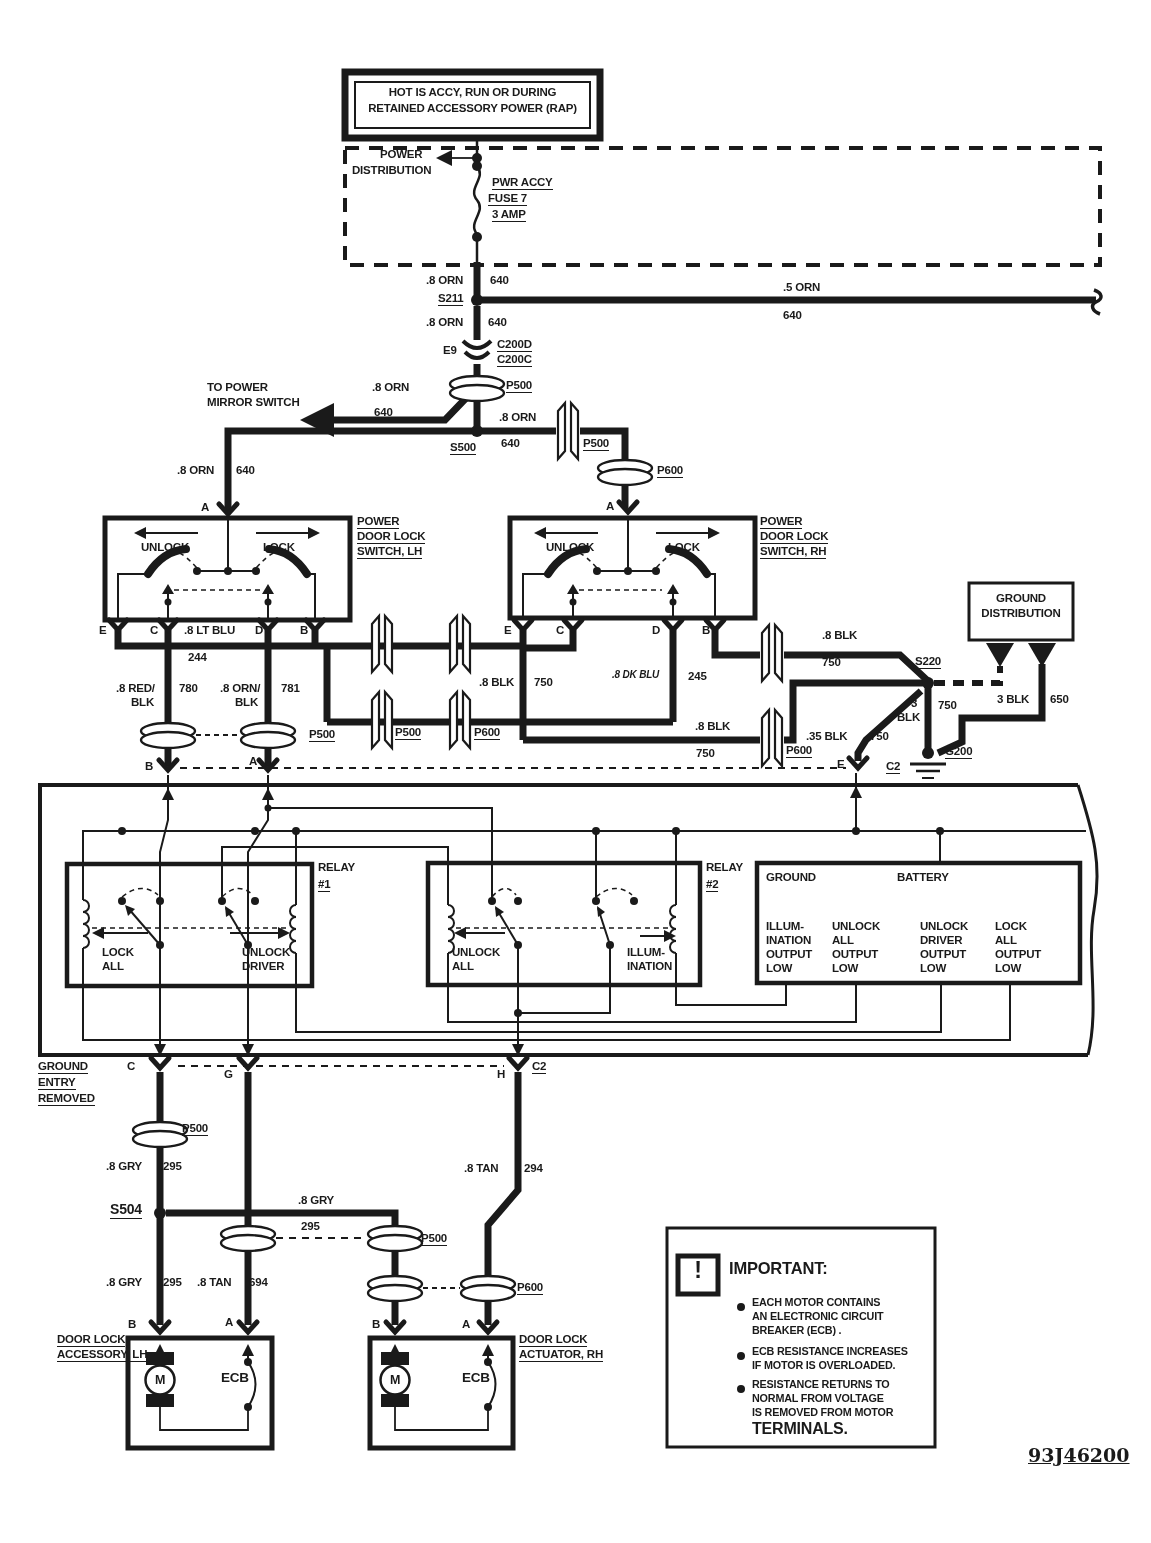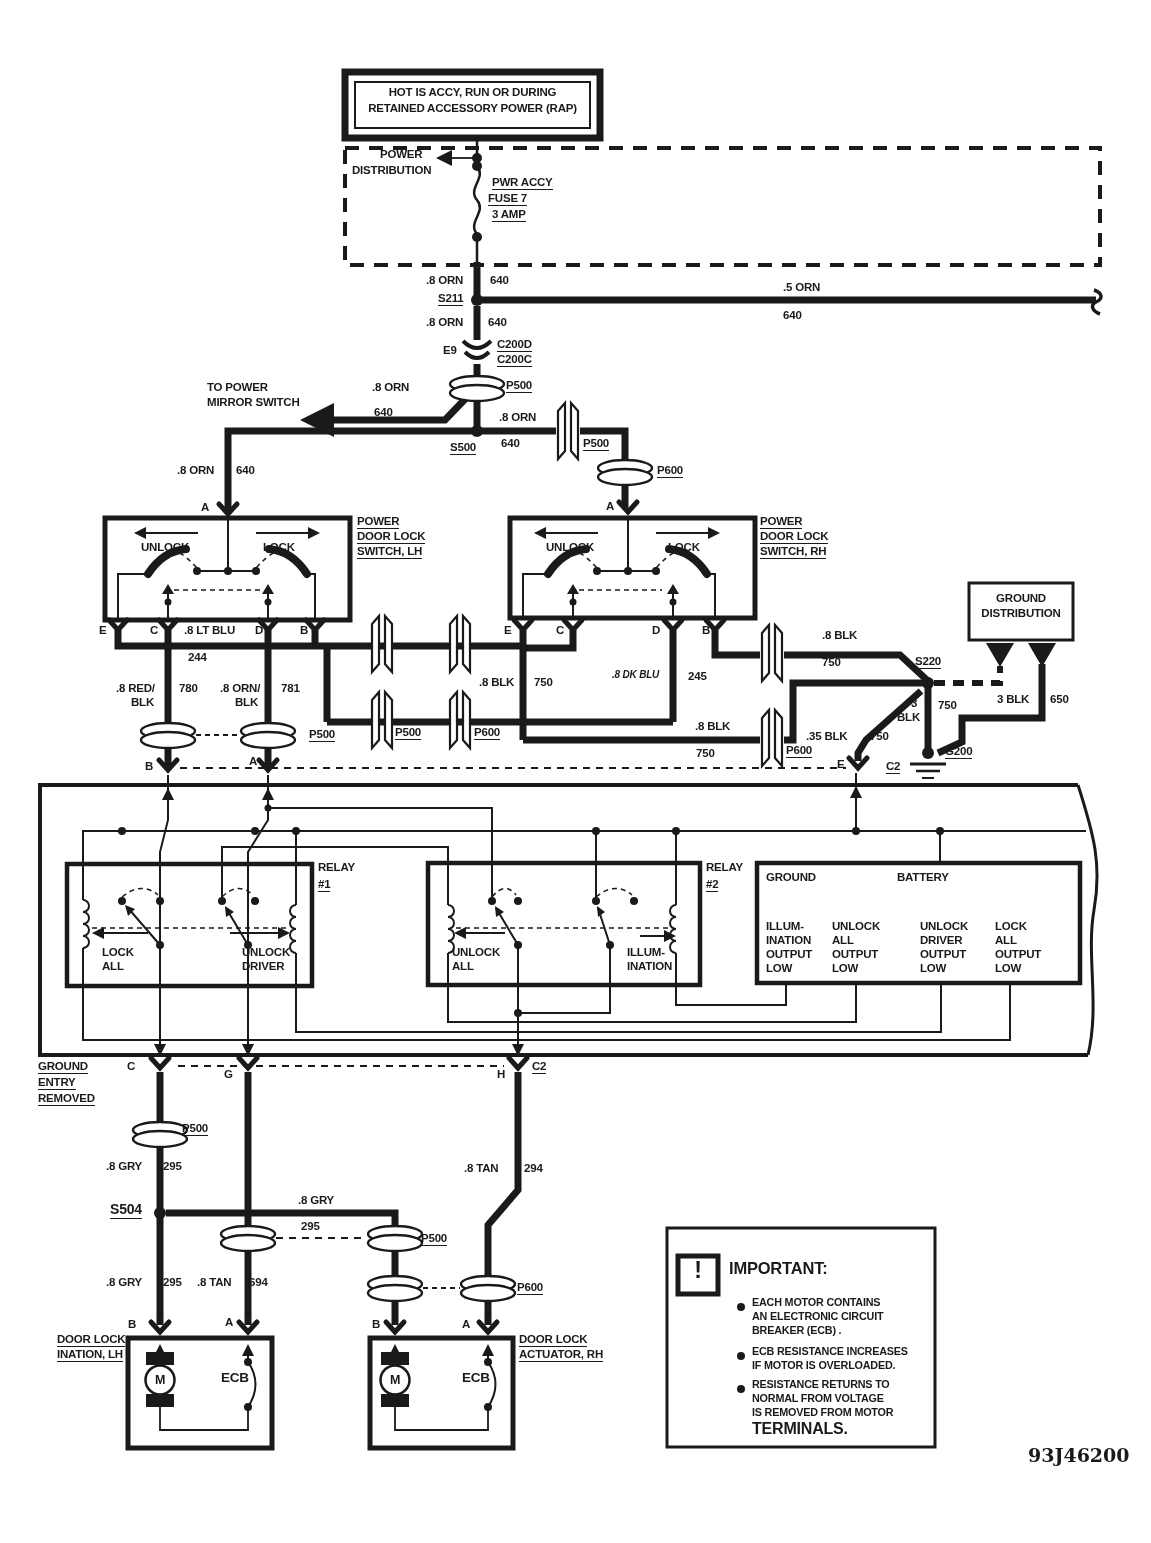--- a/index.html
+++ b/index.html
@@ -542,35 +542,35 @@
       <div class="lbl" style="left: 106px; top: 1276px; font-size: 11.5px;">.8 GRY</div>
       <div class="lbl" style="left: 163px; top: 1276px; font-size: 11.5px;">295</div>
       <div class="lbl" style="left: 197px; top: 1276px; font-size: 11.5px;">.8 TAN</div>
       <div class="lbl" style="left: 249px; top: 1276px; font-size: 11.5px;">694</div>
       <div class="lbl" style="left: 464px; top: 1162px; font-size: 11.5px;">.8 TAN</div>
       <div class="lbl" style="left: 524px; top: 1162px; font-size: 11.5px;">294</div>
       <div class="lbl u" style="left: 517px; top: 1281px; font-size: 11.5px;">P600</div>
       <div class="lbl" style="left: 128px; top: 1318px; font-size: 11.5px;">B</div>
       <div class="lbl" style="left: 225px; top: 1316px; font-size: 11.5px;">A</div>
       <div class="lbl u" style="left: 57px; top: 1333px; font-size: 11.5px;">DOOR LOCK</div>
-      <div class="lbl u" style="left: 57px; top: 1348px; font-size: 11.5px;">INATION, LH</div>
+      <div class="lbl u" style="left: 57px; top: 1348px; font-size: 11.5px;">ACCESSORY, LH</div>
       <div class="lbl" style="left: 152px; top: 1374px; font-size: 12.5px; width: 16px; text-align: center;">M</div>
       <div class="lbl" style="left: 221px; top: 1371px; font-size: 13.5px;">ECB</div>
       <div class="lbl" style="left: 372px; top: 1318px; font-size: 11.5px;">B</div>
       <div class="lbl" style="left: 462px; top: 1318px; font-size: 11.5px;">A</div>
       <div class="lbl u" style="left: 519px; top: 1333px; font-size: 11.5px;">DOOR LOCK</div>
       <div class="lbl u" style="left: 519px; top: 1348px; font-size: 11.5px;">ACTUATOR, RH</div>
       <div class="lbl" style="left: 387px; top: 1374px; font-size: 12.5px; width: 16px; text-align: center;">M</div>
       <div class="lbl" style="left: 462px; top: 1371px; font-size: 13.5px;">ECB</div>
       <div class="lbl" style="left: 678px; top: 1258px; font-size: 23px; width: 40px; text-align: center;">!</div>
       <div class="lbl" style="left: 729px; top: 1260px; font-size: 16.5px;">IMPORTANT:</div>
       <div class="lbl" style="left: 752px; top: 1297px; font-size: 10.8px;">EACH MOTOR CONTAINS</div>
       <div class="lbl" style="left: 752px; top: 1311px; font-size: 10.8px;">AN ELECTRONIC CIRCUIT</div>
       <div class="lbl" style="left: 752px; top: 1325px; font-size: 10.8px;">BREAKER (ECB) .</div>
       <div class="lbl" style="left: 752px; top: 1346px; font-size: 10.8px;">ECB RESISTANCE INCREASES</div>
       <div class="lbl" style="left: 752px; top: 1360px; font-size: 10.8px;">IF MOTOR IS OVERLOADED.</div>
       <div class="lbl" style="left: 752px; top: 1379px; font-size: 10.8px;">RESISTANCE RETURNS TO</div>
       <div class="lbl" style="left: 752px; top: 1393px; font-size: 10.8px;">NORMAL FROM VOLTAGE</div>
       <div class="lbl" style="left: 752px; top: 1407px; font-size: 10.8px;">IS REMOVED FROM MOTOR</div>
       <div class="lbl" style="left: 752px; top: 1421px; font-size: 16px;">TERMINALS.</div>
-      <div class="lbl serif" style="left: 1028px; top: 1446px; font-size: 19px;">93J46200</div>
+      <div class="lbl serif" style="left: 1028px; top: 1446px; font-size: 19px; text-decoration: underline;">93J46200</div>
     </div>
 </div>
 
 </body></html>

